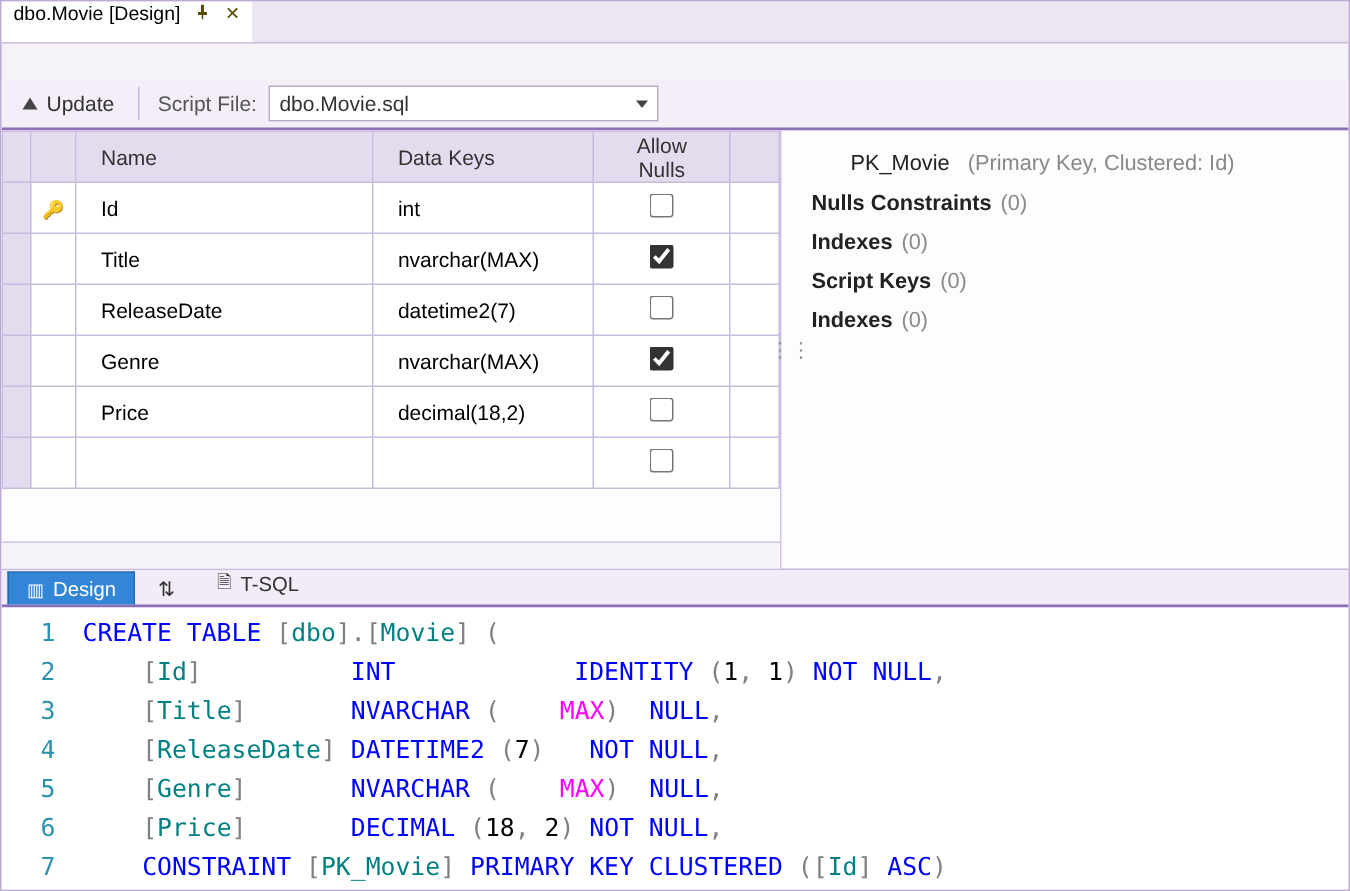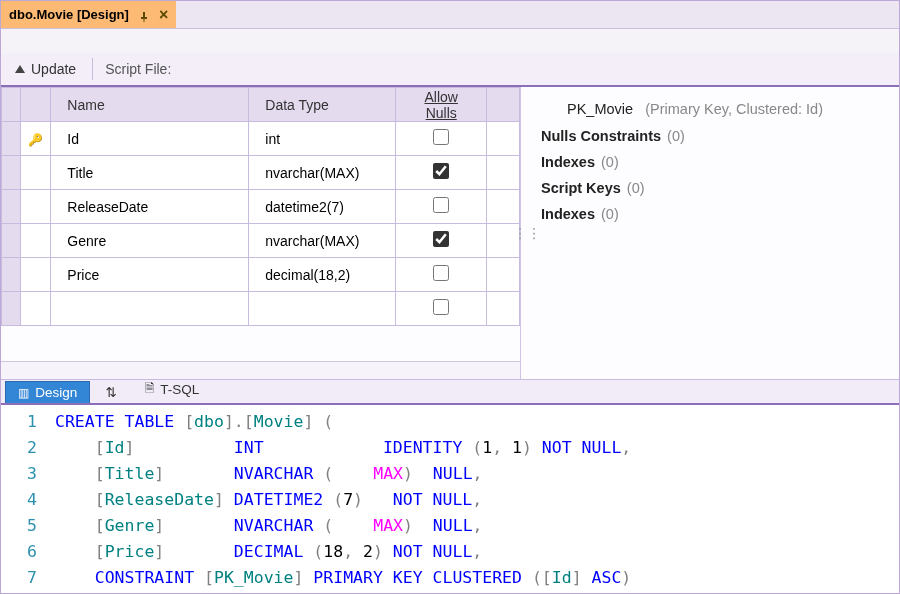--- a/index.html
+++ b/index.html
@@ -1,20 +1,20 @@
 <!DOCTYPE html>
 <html><head>
 <meta charset="utf-8">
 <style>
   * { box-sizing: border-box; margin: 0; padding: 0; }
   body { font-family: "Segoe UI", Arial, sans-serif; font-size: 14px; background: #f5f2f8; width: 900px; height: 594px; overflow: hidden; border: 1px solid #bba8d6; }
   
   
   .tabbar { height: 28px; background: #ece6f2; display: flex; align-items: stretch; border-bottom: 1px solid #cdbee0; }
-  .doctab { display: flex; align-items: center; gap: 10px; padding: 0 8px; background: #fdba74; color: #000; font-size: 13px; font-weight: bold; }
+  .doctab { display: flex; gap: 10px; padding: 0 8px; background: #ffffff; color: #000; font-size: 13px; }
   .pin { width: 10px; height: 10px; display: inline-block; }
   .close-x { font-family: Arial; font-size: 16px; color: #5a4b00; cursor: pointer; }
   
   
   .toolbar { height: 34px; background: #f3eef8; display: flex; align-items: center; gap: 4px; padding: 0 6px; border-bottom: 2px solid #8b6fb8; margin-top: 24px; }
   .tb-btn { display: flex; align-items: center; gap: 6px; padding: 3px 8px; background: transparent; border: none; font-size: 14px; color: #333; cursor: pointer; }
   .tb-sep { width: 1px; height: 22px; background: #c9bbe0; margin: 0 4px; }
   .tb-label { color: #555; padding: 0 4px; }
   .tb-drop { display: flex; align-items: center; justify-content: space-between; width: 260px; height: 24px; background: #fff; border: 1px solid #b8a8d0; padding: 0 6px; font-size: 14px; color: #333; }
   .arrow-up { width: 0; height: 0; border-left: 5px solid transparent; border-right: 5px solid transparent; border-bottom: 8px solid #444; }
@@ -26,21 +26,21 @@
   
   
   .gridwrap { flex: 1; overflow: hidden; }
   table.grid { border-collapse: collapse; width: 100%; }
   .grid th, .grid td { border: 1px solid #c8bbe0; height: 34px; font-weight: normal; text-align: left; padding: 0 16px; background: #fff; }
   .grid th { background: #e4dbef; color: #333; }
   .rowhead { width: 22px; background: #e4dbef !important; padding: 0 !important; }
   .keycell { width: 32px; text-align: center !important; padding: 0 !important; }
   .col-name { width: 210px; }
   .col-type { width: 150px; }
-  .col-null { width: 94px; text-align: center !important; text-decoration: underline; }
+  .col-null { width: 94px; text-align: center !important; }
   .col-null input { width: 16px; height: 16px; accent-color: #333; pointer-events: none; }
   .keyicon { font-size: 12px; color: #888; }
   .scrollhint { height: 18px; border-top: 1px solid #d0c3e3; background: #f6f3fa; }
   
   
   .vsplit { width: 12px; display: flex; align-items: center; justify-content: center; color: #999; cursor: col-resize; user-select:none; }
   
   
   .infoside { flex: 1; padding: 10px 8px; font-size: 14.5px; color: #222; }
   .info-row { display: flex; align-items: center; gap: 6px; padding: 5px 0; }
@@ -81,32 +81,36 @@
   </div>
 </div>
 
 <div class="toolbar">
   <button class="tb-btn">
     <span class="arrow-up"></span>
     <span>Update</span>
   </button>
   <span class="tb-sep"></span>
   <span class="tb-label">Script File:</span>
+  <div class="tb-drop">
+    <span>dbo.Movie.sql</span>
+    <span class="arrow-down-sm"></span>
+  </div>
 </div>
 
 <div class="designpane">
   <div class="gridside">
     <div class="gridwrap">
       <table class="grid">
         <thead>
           <tr>
             <th class="rowhead"></th>
             <th class="keycell"></th>
             <th class="col-name">Name</th>
-            <th class="col-type">Data Type</th>
+            <th class="col-type">Data Keys</th>
             <th class="col-null">Allow Nulls</th>
             <th style="width:10px"></th>
           </tr>
         </thead>
         <tbody id="grid-body">
             <tr>
               <td class="rowhead"></td>
               <td class="keycell"><span class="keyicon">🔑</span></td>
               <td class="col-name">Id</td>
               <td class="col-type">int</td>

